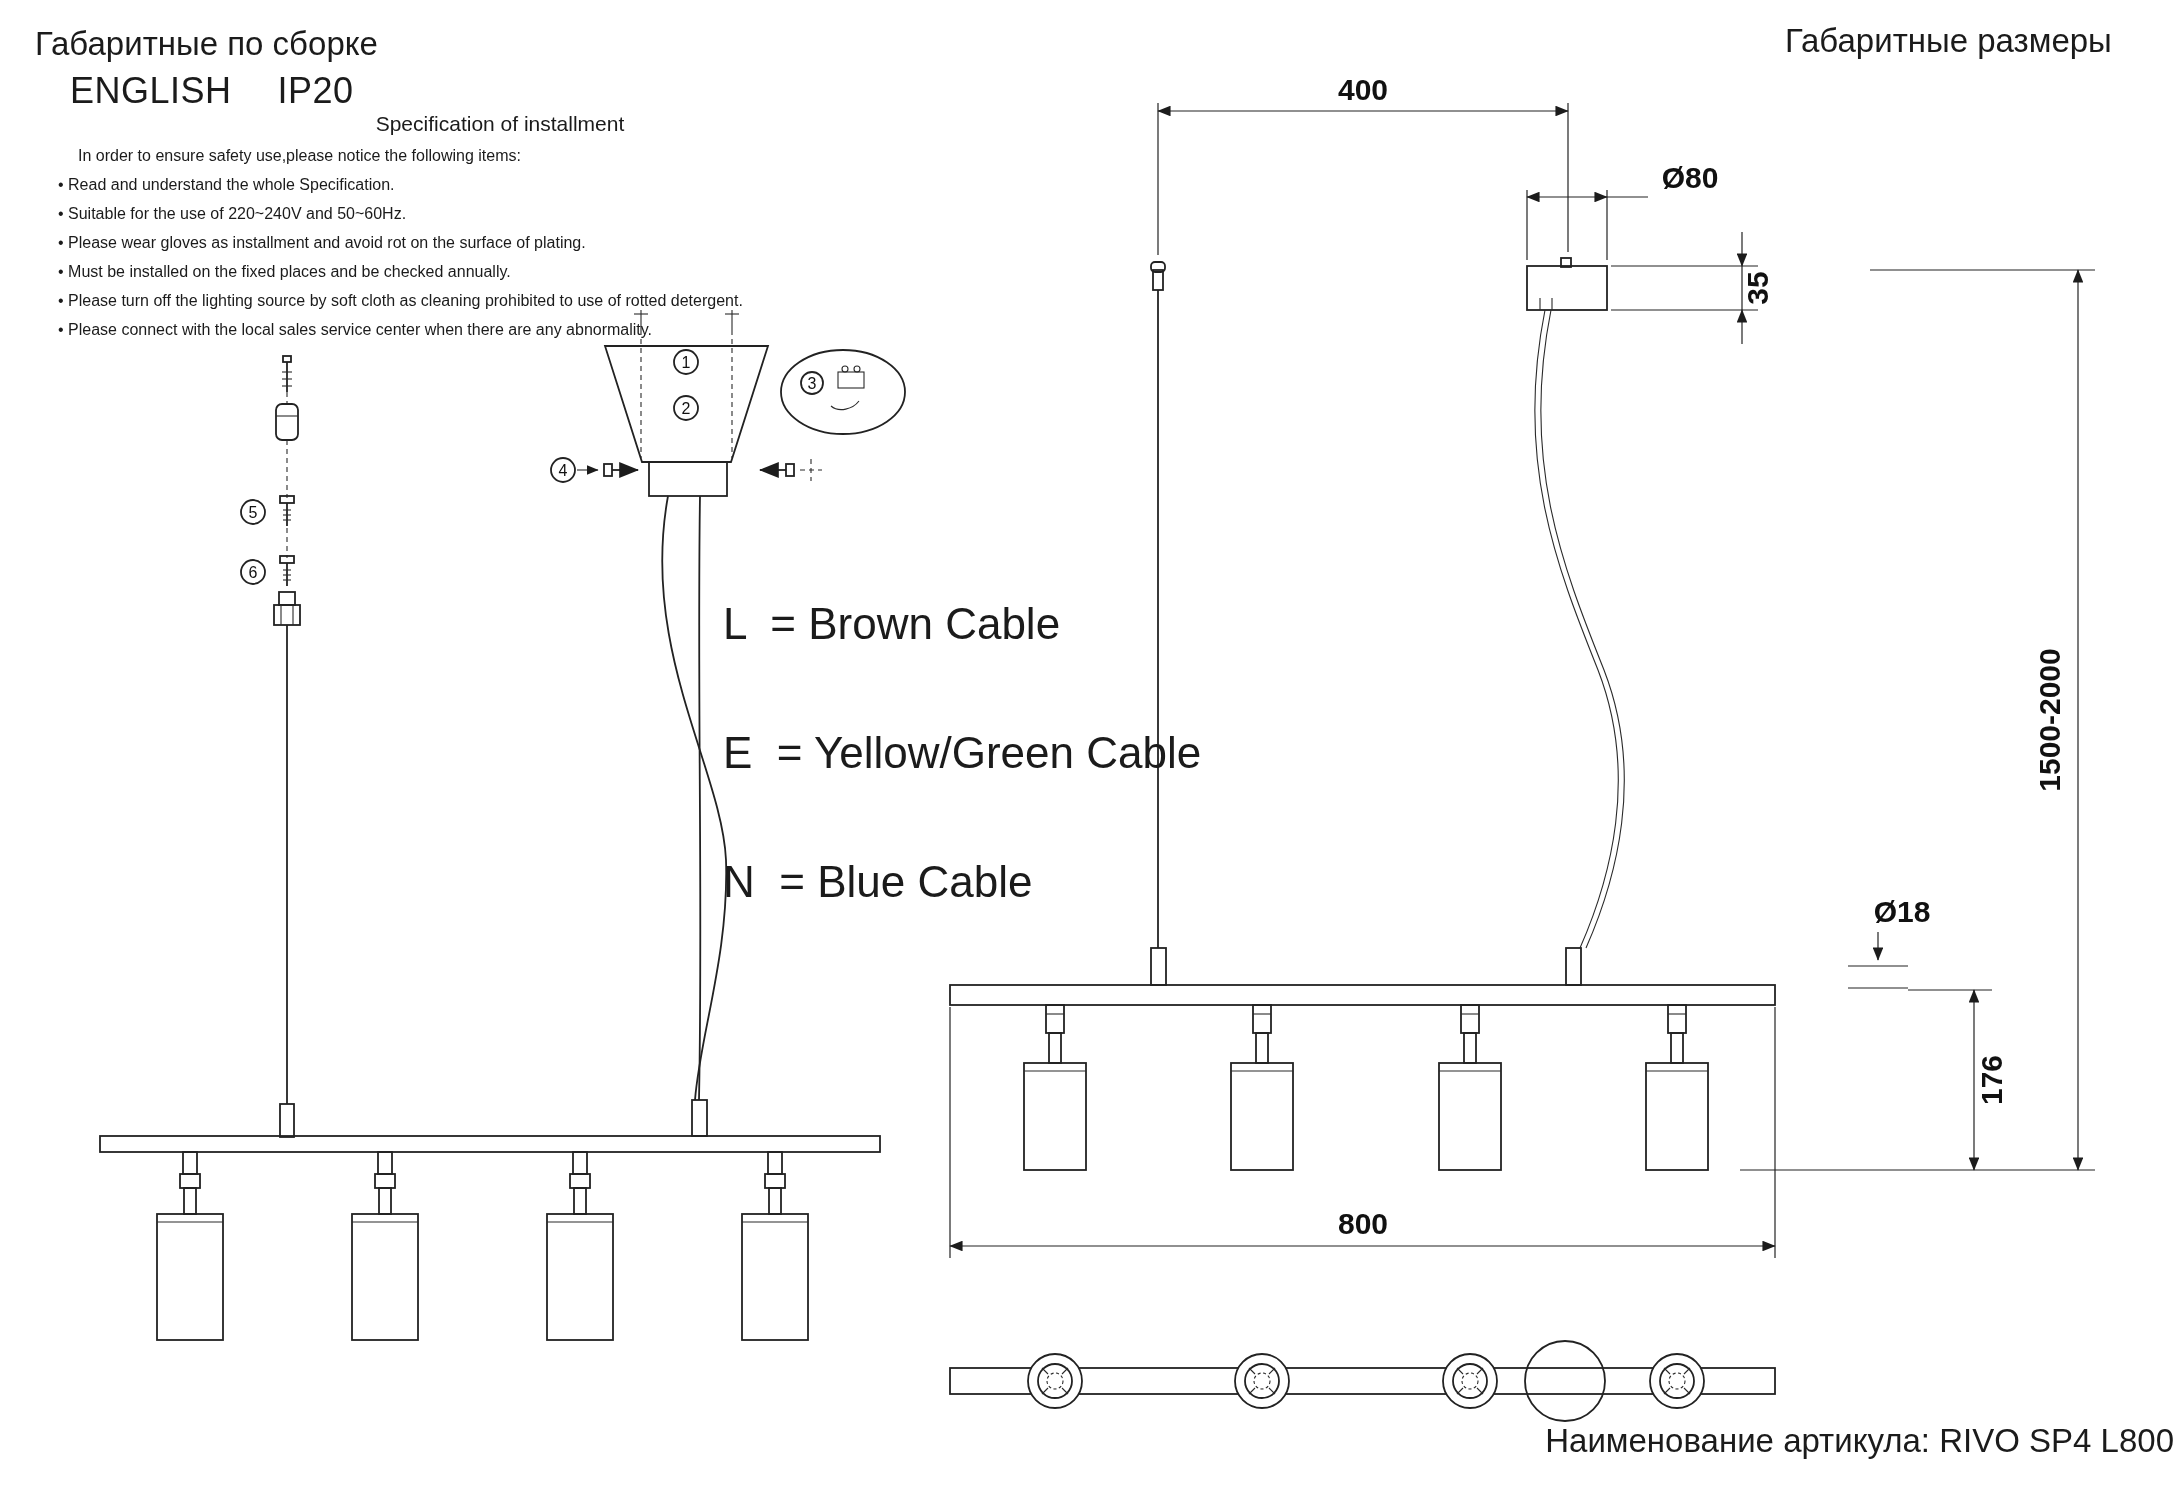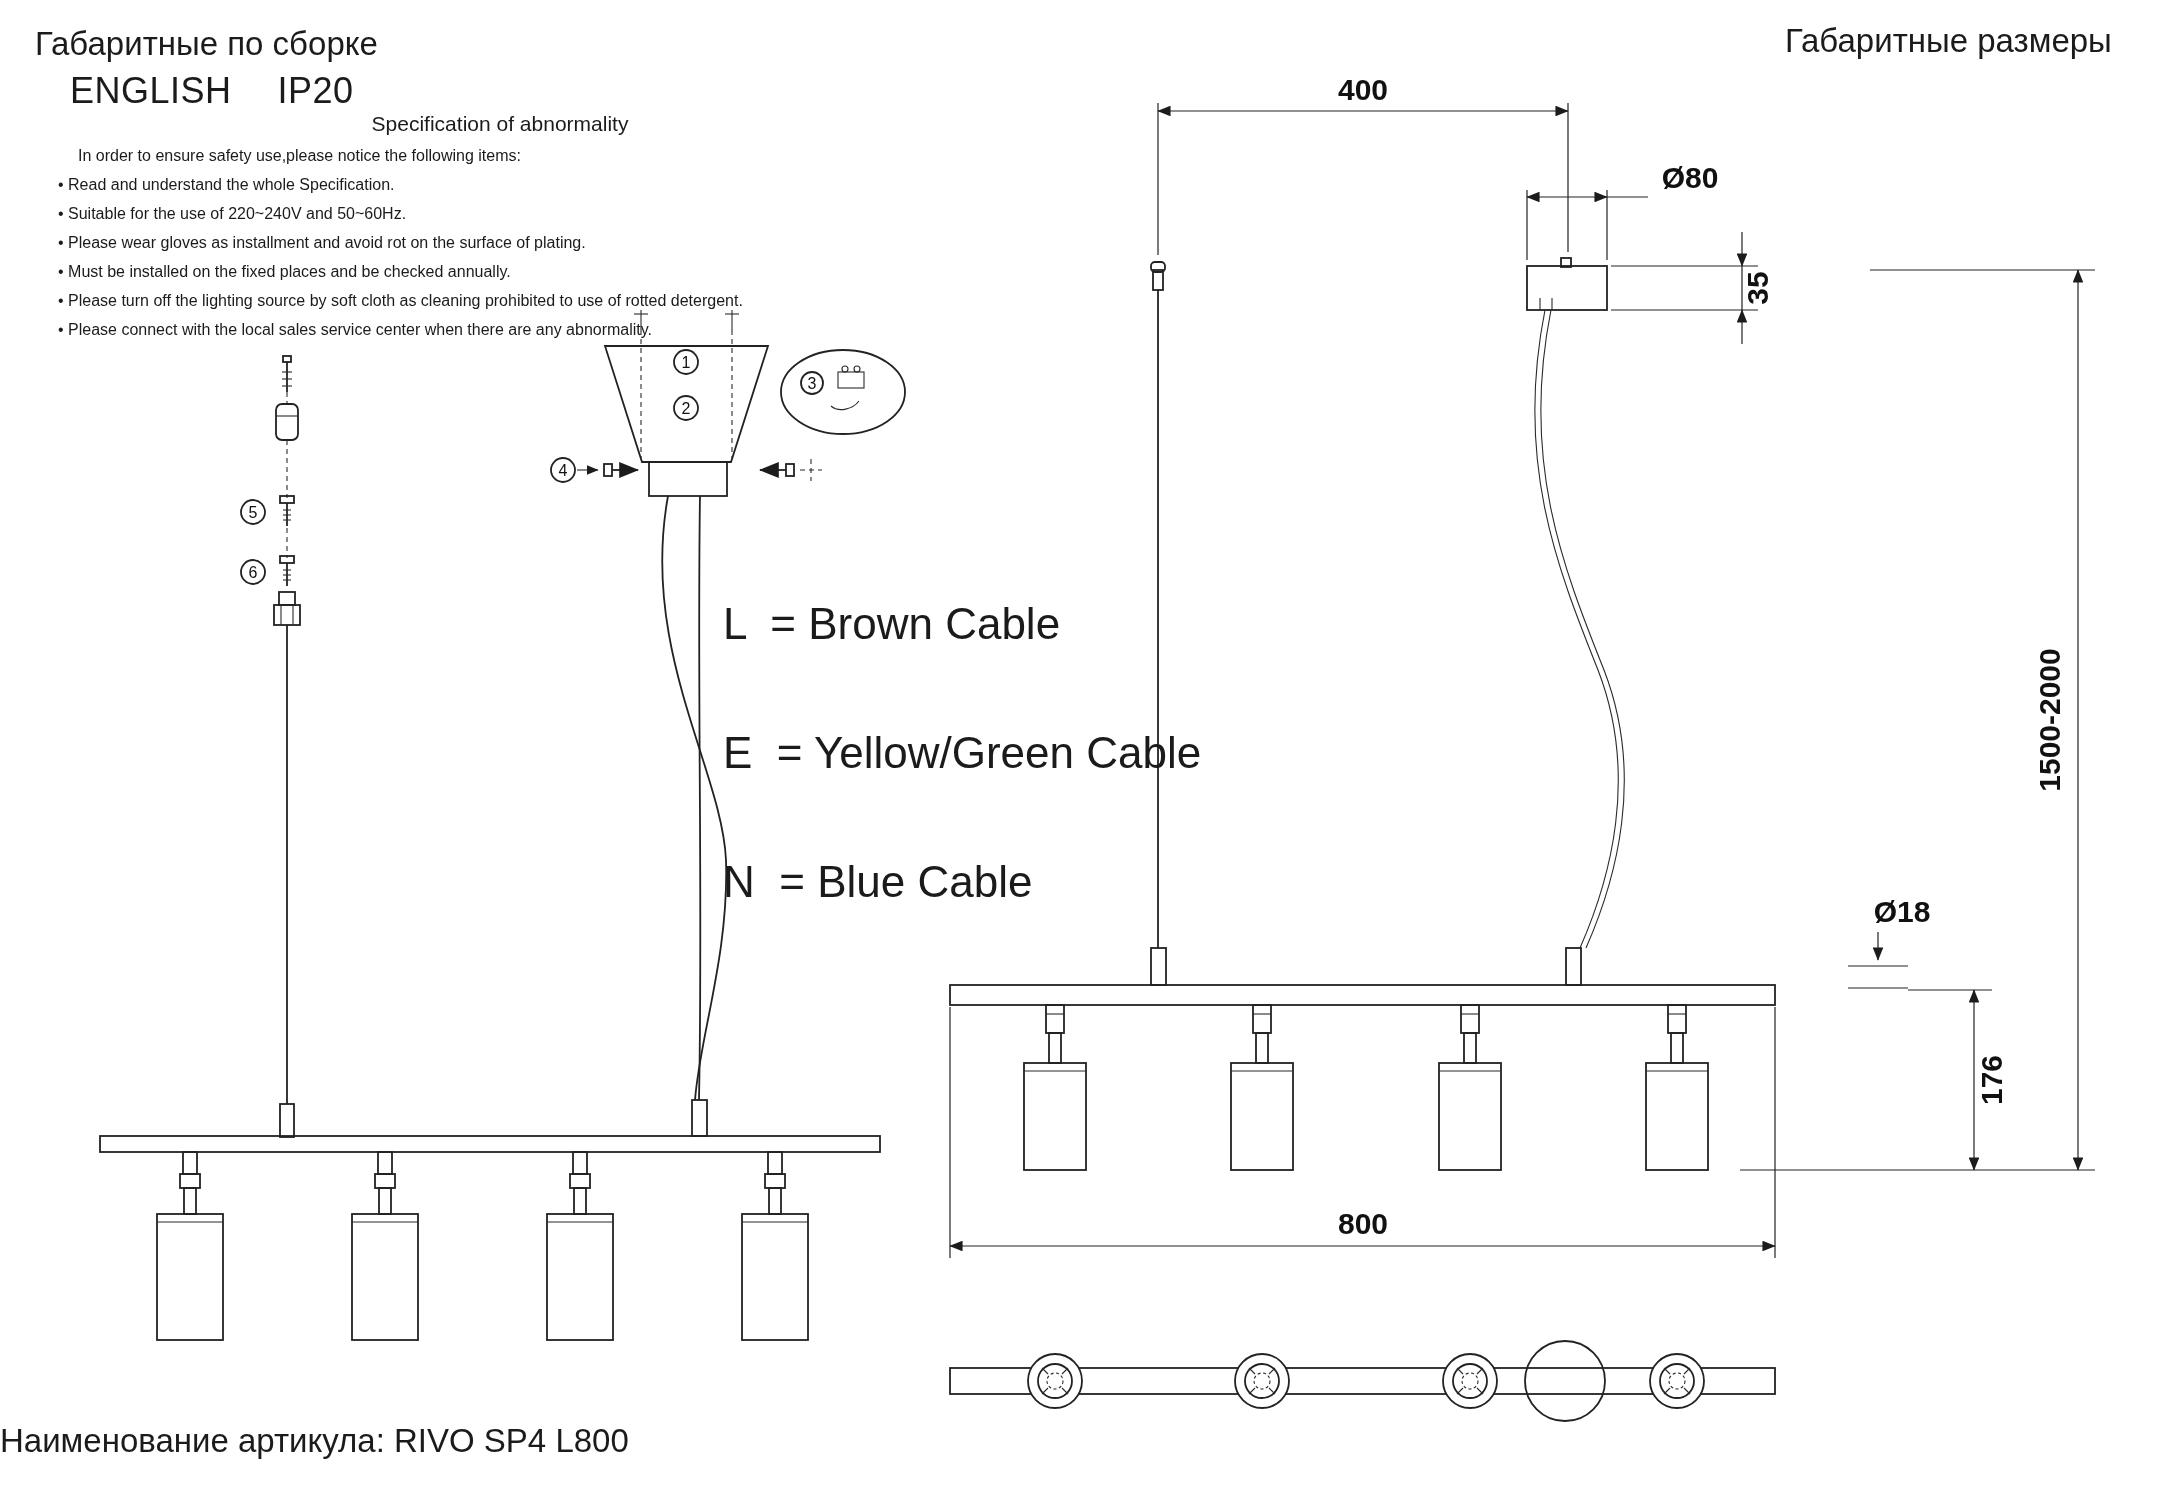--- a/index.html
+++ b/index.html
@@ -7,21 +7,21 @@
     position:relative; width:2174px; height:1500px; background:#ffffff;
     font-family:"Liberation Sans", sans-serif; color:#1b1b1b; overflow:hidden;
   }
   .abs { position:absolute; }
   .title-ru { font-size:33px; }
   .lang-row { font-size:36px; letter-spacing:0.5px; }
   .lang-row .gap { display:inline-block; width:46px; }
   .spec-title { font-size:21px; }
   .spec-text  { font-size:16px; line-height:29px; white-space:pre; }
   .legend { font-size:44px; line-height:43px; white-space:pre; }
-  .article { font-size:33px; text-align:left; width:2174px; left:0; }
+  .article { font-size:33px; text-align:right; width:2174px; left:0; }
   svg { position:absolute; left:0; top:0; }
   .ln     { stroke:#222222; stroke-width:1.8; fill:none; }
   .lnthin { stroke:#2a2a2a; stroke-width:1.1; fill:none; }
   .dim    { stroke:#222222; stroke-width:1.2; fill:none; }
   .dash   { stroke-dasharray:5 4; }
   .fillw  { fill:#ffffff; }
   .dimtxt { font-family:"Liberation Sans", sans-serif; font-size:30px; font-weight:600; fill:#111111; }
   .callout-txt { font-family:"Liberation Sans", sans-serif; font-size:16px; fill:#111111; }
 </style>
 </head>
@@ -211,21 +211,21 @@
   </svg>
 
   <div class="abs title-ru" style="left:35px; top:25px;">Габаритные по сборке</div>
 
   <div class="abs lang-row" style="left:70px; top:70px;">
     <span>ENGLISH</span><span class="gap"></span><span>IP20</span>
   </div>
 
   <div class="abs title-ru" style="left:1785px; top:22px;">Габаритные размеры</div>
 
-  <div class="abs spec-title" style="left:300px; top:112px; width:400px; text-align:center;">Specification of abnormality</div>
+  <div class="abs spec-title" style="left:300px; top:112px; width:400px; text-align:center;">Specification of installment</div>
 
   <div class="abs spec-text" style="left:78px; top:141px;">In order to ensure safety use,please notice the following items:</div>
 
   <div class="abs" style="left:58px; top:170px;">
     <div class="spec-text">• Read and understand the whole Specification.</div>
     <div class="spec-text">• Suitable for the use of 220~240V and 50~60Hz.</div>
     <div class="spec-text">• Please wear gloves as installment and avoid rot on the surface of plating.</div>
     <div class="spec-text">• Must be installed on the fixed places and be checked annually.</div>
     <div class="spec-text">• Please turn off the lighting source by soft cloth as cleaning prohibited to use of rotted detergent.</div>
     <div class="spec-text">• Please connect with the local sales service center when there are any abnormality.</div>

